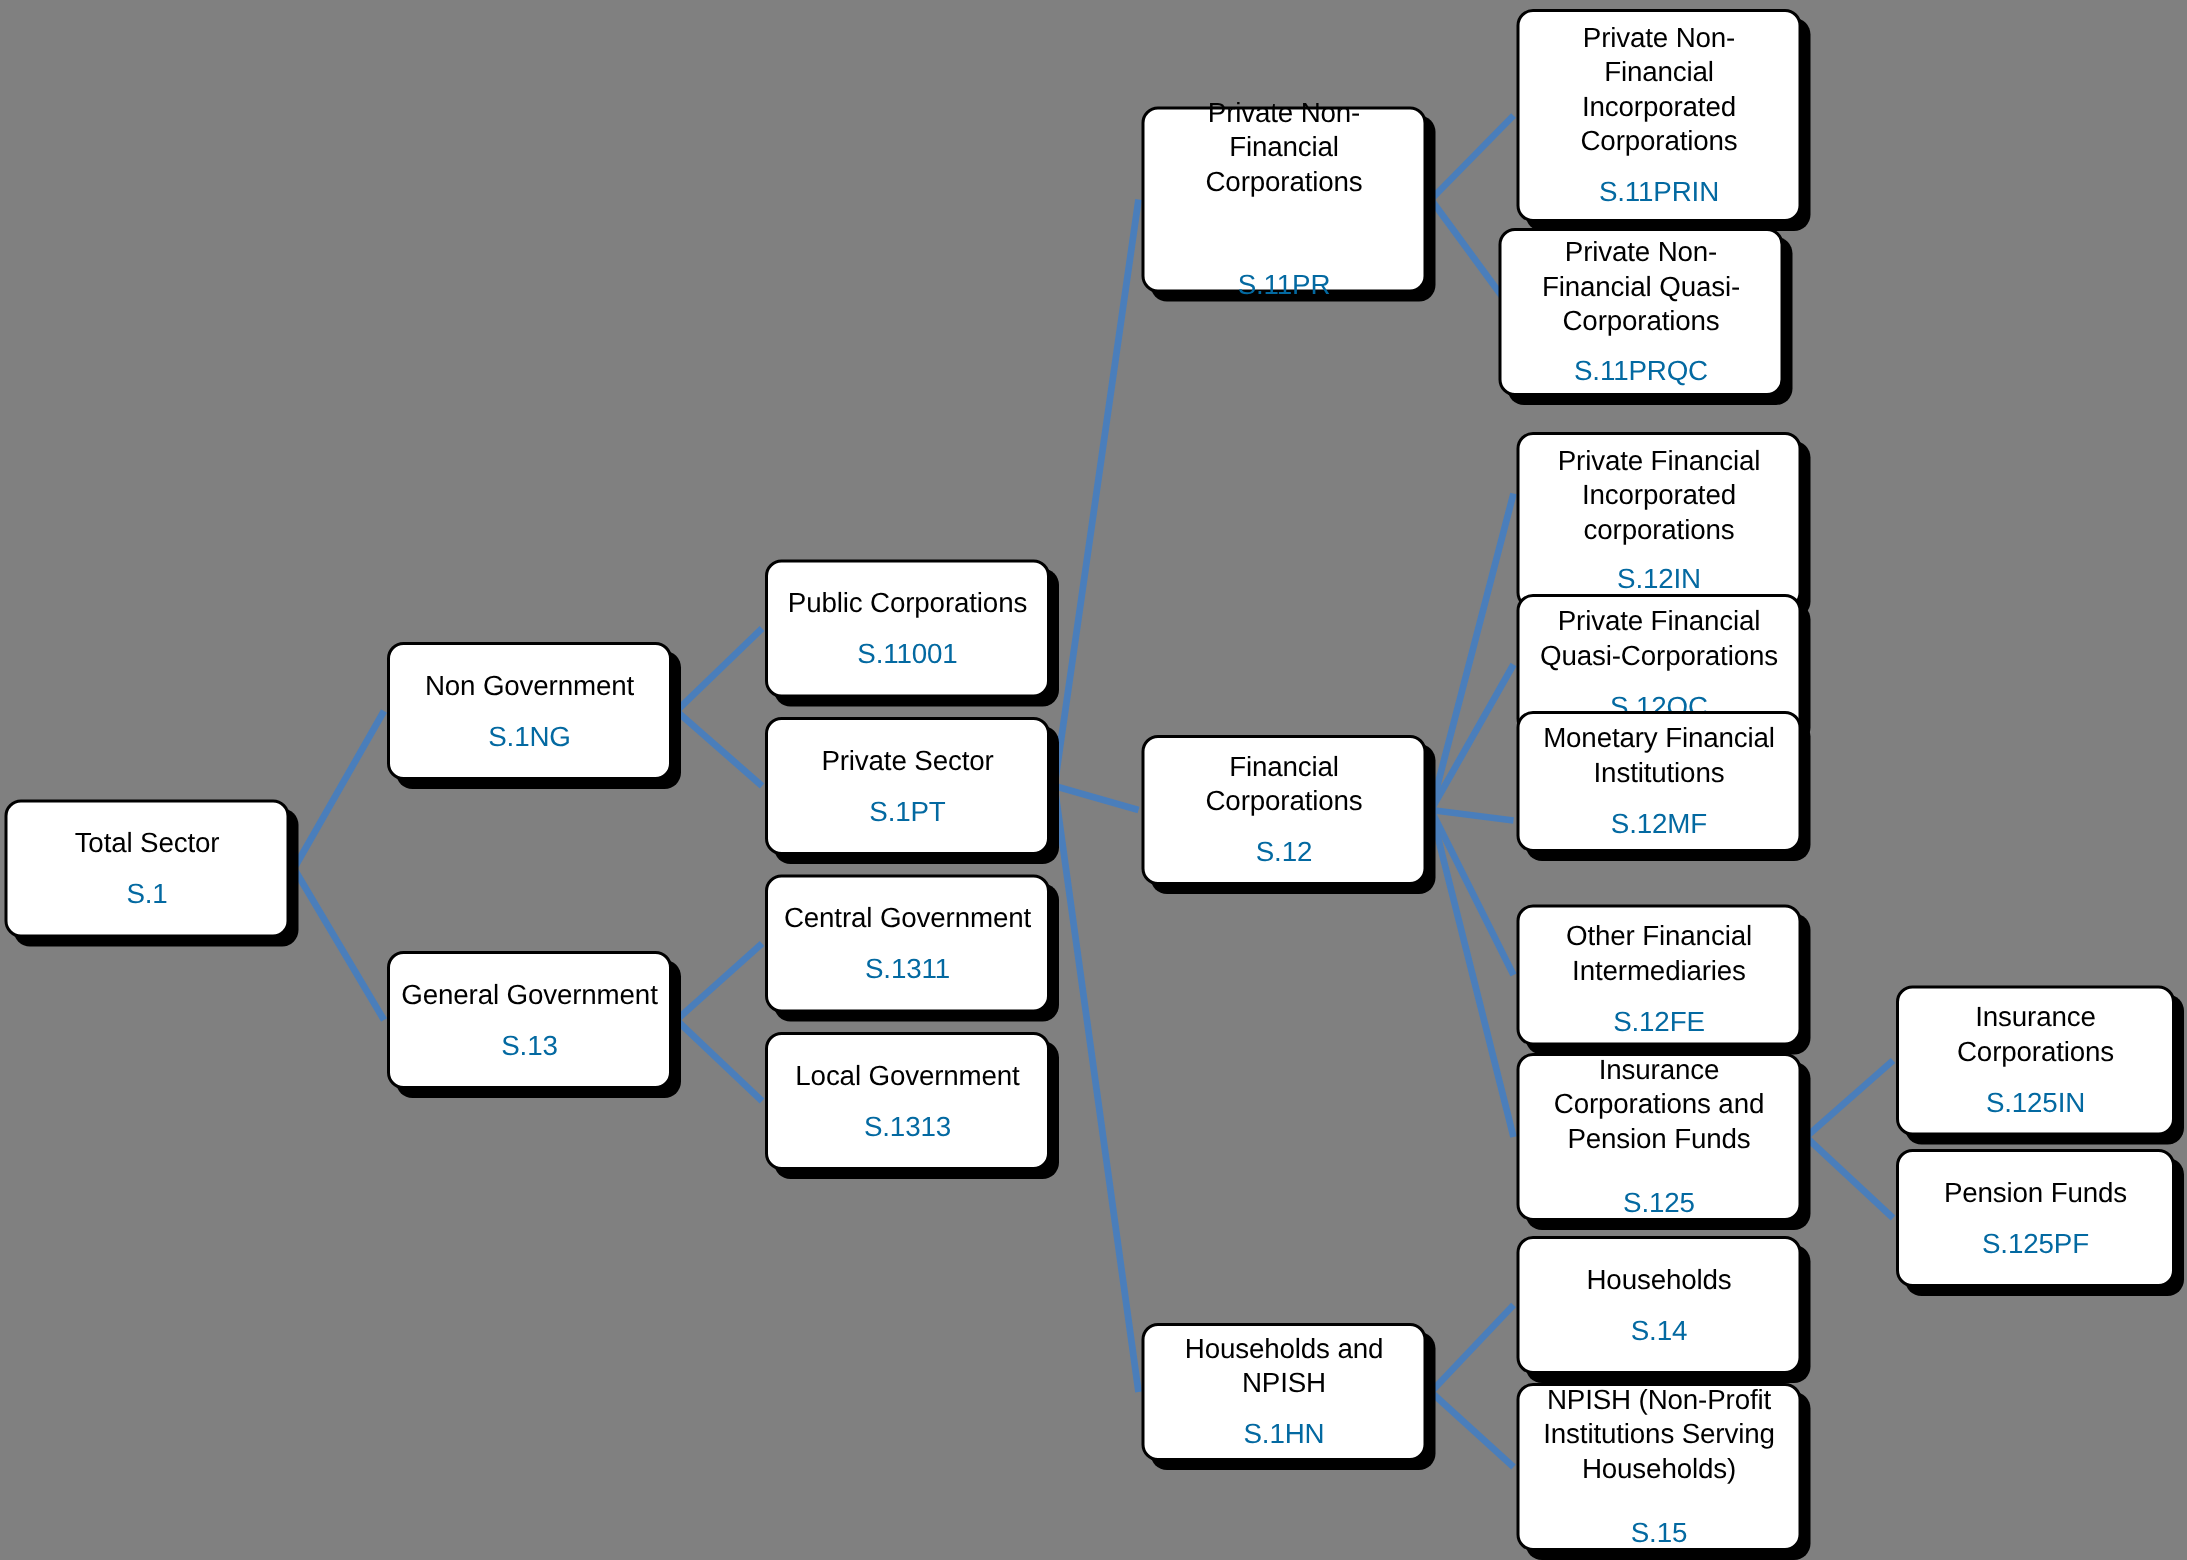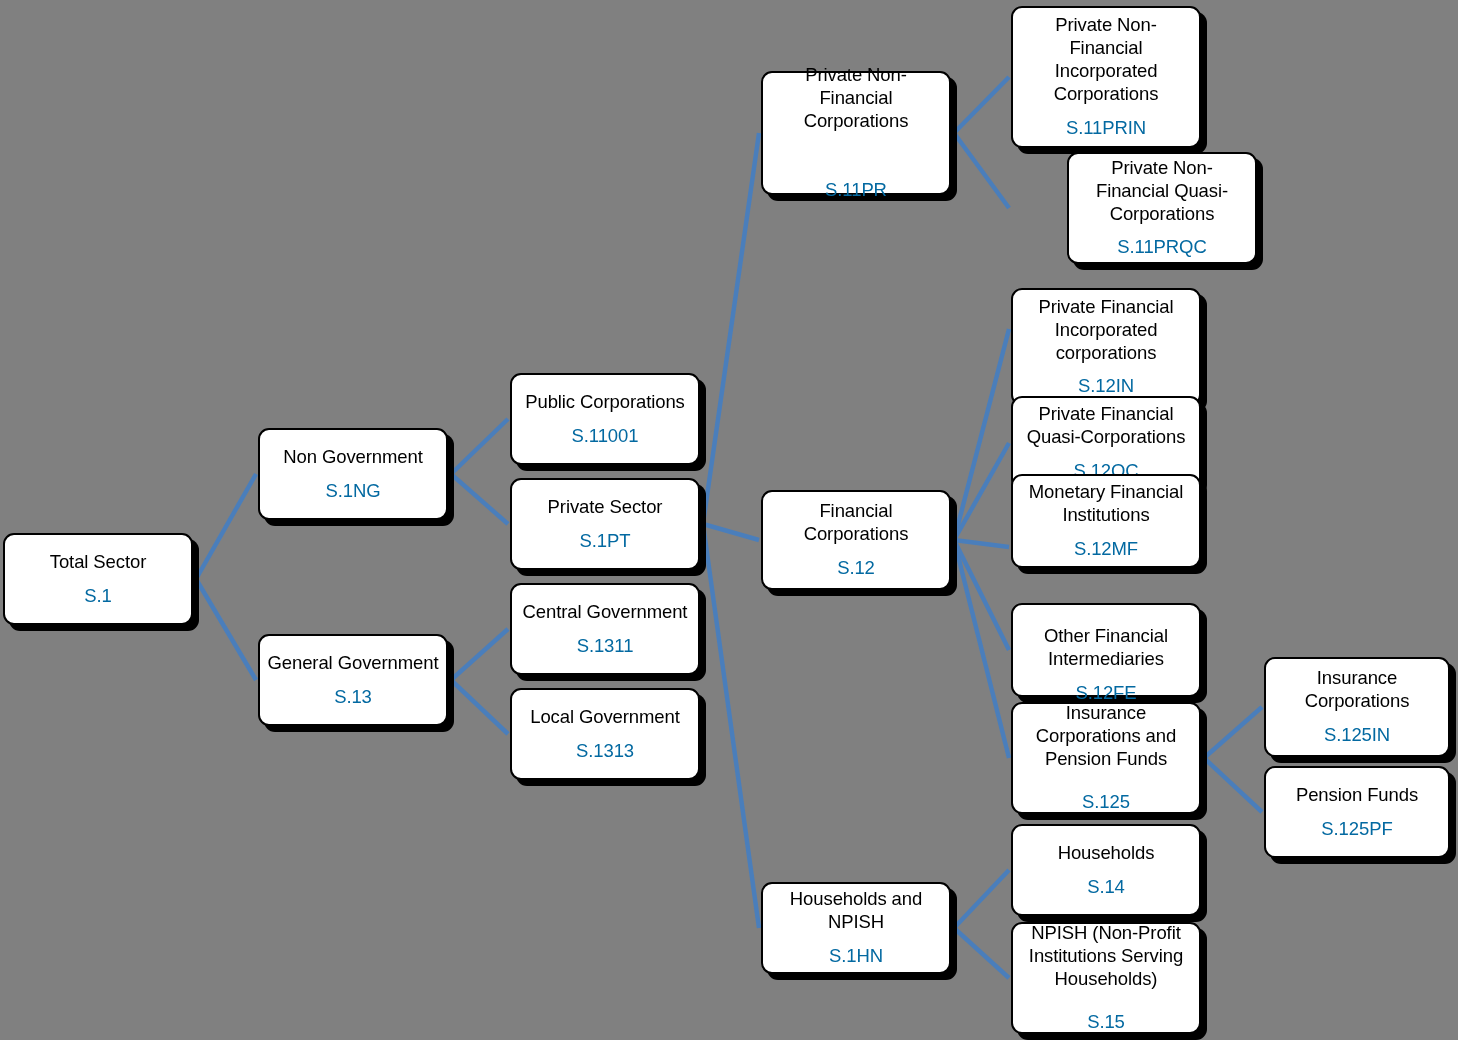--- a/index.html
+++ b/index.html
@@ -30,21 +30,21 @@
     background: #ffffff;
     border: 2.5px solid #000000;
     border-radius: 11px;
     box-shadow: 6px 6px 0 0 #000000;
     z-index: 2;
     display: flex;
     flex-direction: column;
     align-items: center;
     justify-content: center;
     text-align: center;
-    padding: 20px 7px;
+    padding: 8px 7px;
   }
   .node .title {
     color: #000000;
     font-size: 18.5px;
     line-height: 1.24;
     letter-spacing: -0.1px;
   }
   .node .code {
     color: #0369a1;
     font-size: 18.5px;
@@ -118,21 +118,21 @@
         <div class="code">S.12</div>
       </div>
       <div class="node" style="left: 761px; top: 882px; width: 190px; height: 92px;">
         <div class="title">Households and NPISH</div>
         <div class="code">S.1HN</div>
       </div>
       <div class="node" style="left: 1011px; top: 6px; width: 190px; height: 142px;">
         <div class="title">Private Non-Financial Incorporated Corporations</div>
         <div class="code">S.11PRIN</div>
       </div>
-      <div class="node" style="left: 1067px; top: 152px; width: 190px; height: 112px;">
+      <div class="node" style="left: 999px; top: 152px; width: 190px; height: 112px;">
         <div class="title">Private Non-Financial Quasi-Corporations</div>
         <div class="code">S.11PRQC</div>
       </div>
       <div class="node" style="left: 1011px; top: 276px; width: 190px; height: 118px; margin-top: 12px;">
         <div class="title">Private Financial Incorporated corporations</div>
         <div class="code">S.12IN</div>
       </div>
       <div class="node" style="left: 1011px; top: 396px; width: 190px; height: 94px;">
         <div class="title">Private Financial Quasi-Corporations</div>
         <div class="code">S.12QC</div>

